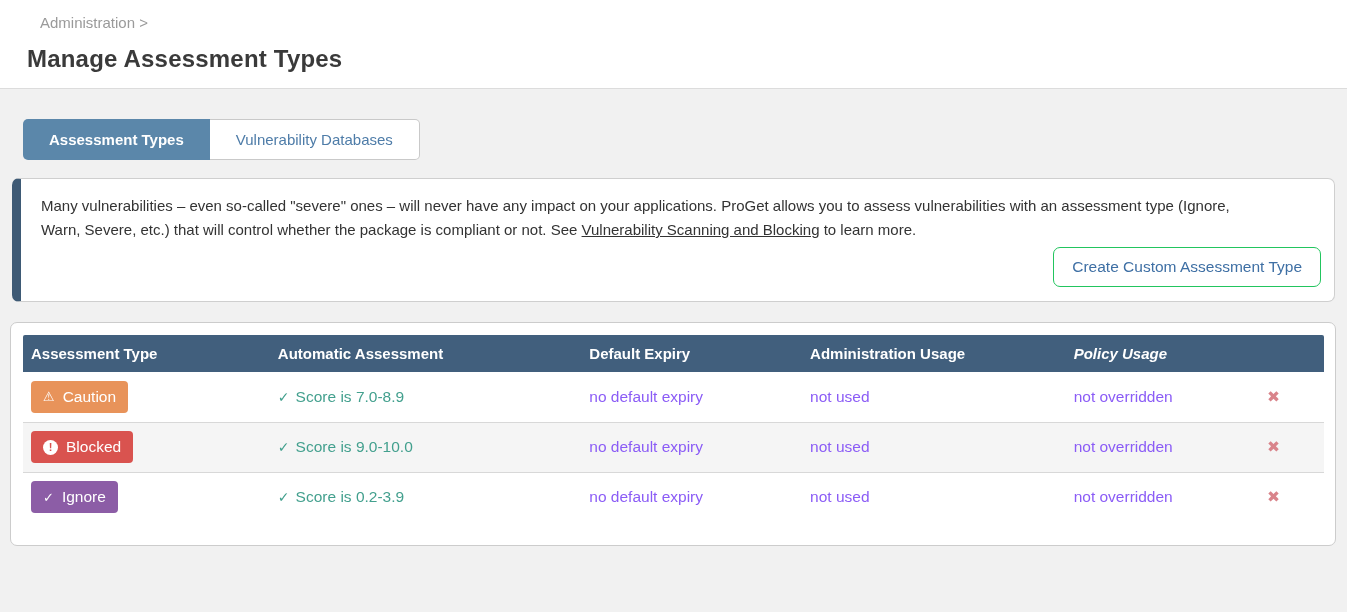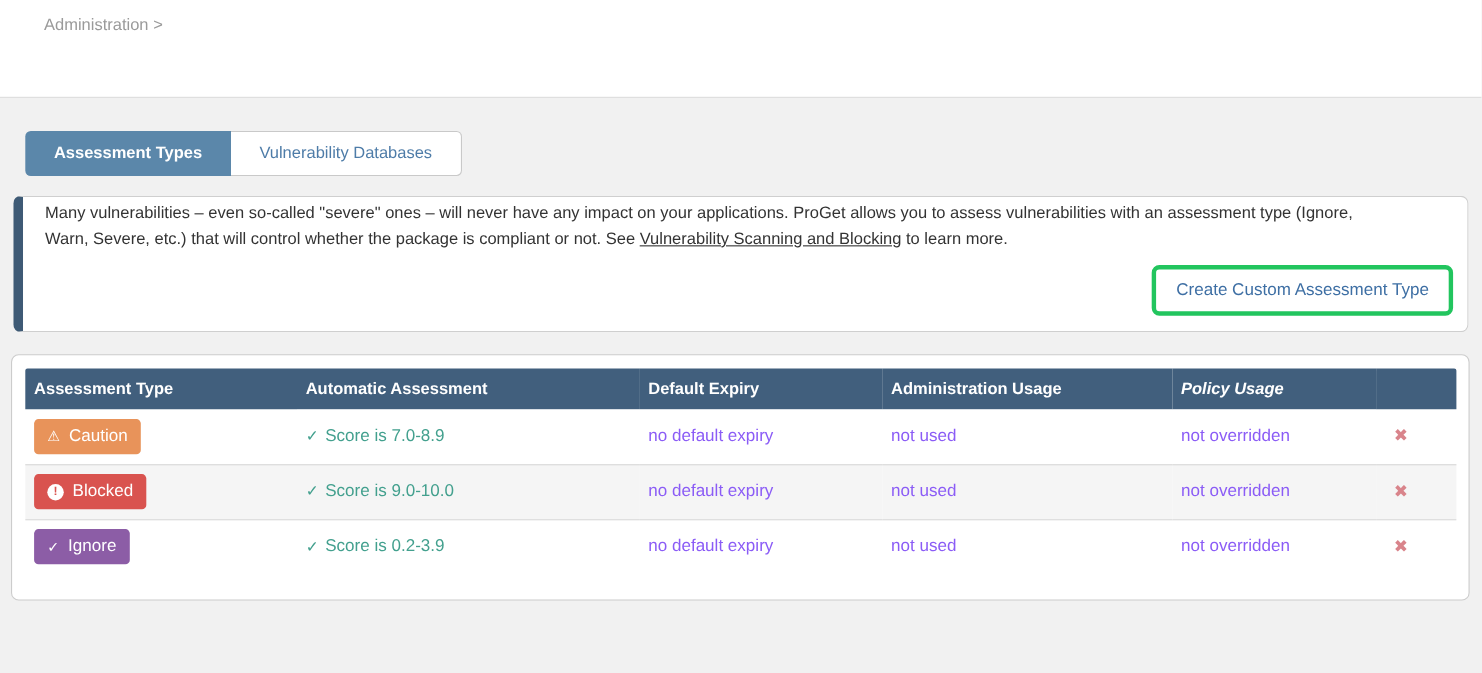--- a/index.html
+++ b/index.html
@@ -58,39 +58,39 @@
   }
   
   .info-panel {
     position: relative;
     margin: 18px 12px 0 12px;
     background: #ffffff;
     border: 1px solid #cfcfcf;
     border-left: 9px solid #3e5a75;
     border-radius: 7px;
     height: 124px;
-    padding: 3px 22px 0 20px;
+    padding: 15px 22px 0 20px;
   }
   .info-text {
     font-size: 15px;
     color: #333333;
     line-height: 24px;
     max-width: 1225px;
   }
   .info-link {
     color: #333333;
     text-decoration: underline;
     cursor: pointer;
   }
   .create-btn {
     position: absolute;
     right: 13px;
     bottom: 14px;
     background: #ffffff;
-    border: 4px solid #22c55e;
+    border: 1px solid #22c55e;
     border-radius: 7px;
     color: #3e6fa4;
     font-size: 15.5px;
     padding: 10px 18px;
     cursor: pointer;
     font-family: inherit;
   }
   
   .table-card {
     margin: 20px 11px 0 10px;
@@ -178,20 +178,21 @@
     cursor: pointer;
     padding-left: 0 !important;
     padding-right: 28px;
   }
 </style>
 </head>
 <body>
 
 <div class="page-header">
   <div class="breadcrumb">Administration &gt;</div>
+  <div class="page-title">Manage Assessment Types</div>
 </div>
 
 <div class="tabs">
   <div class="tab active">Assessment Types</div>
   <div class="tab inactive">Vulnerability Databases</div>
 </div>
 
 <div class="info-panel">
   <div class="info-text"><span>Many vulnerabilities – even so-called "severe" ones – will never have any impact on your applications. ProGet allows you to assess vulnerabilities with an assessment type (Ignore, Warn, Severe, etc.) that will control whether the package is compliant or not. See </span><span class="info-link">Vulnerability Scanning and Blocking</span><span> to learn more.</span></div>
   <button class="create-btn">Create Custom Assessment Type</button>

